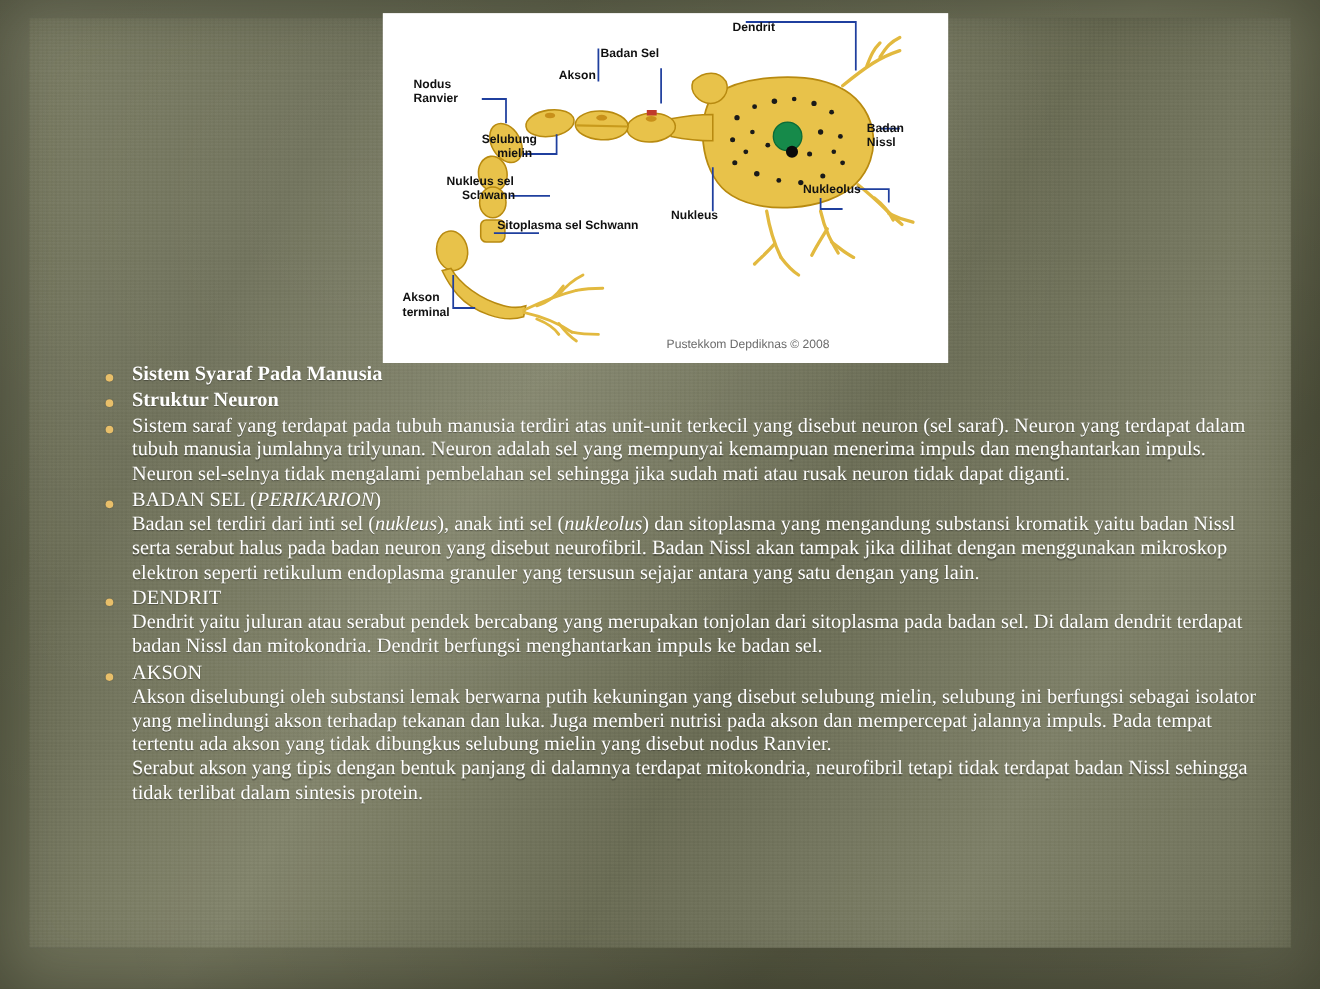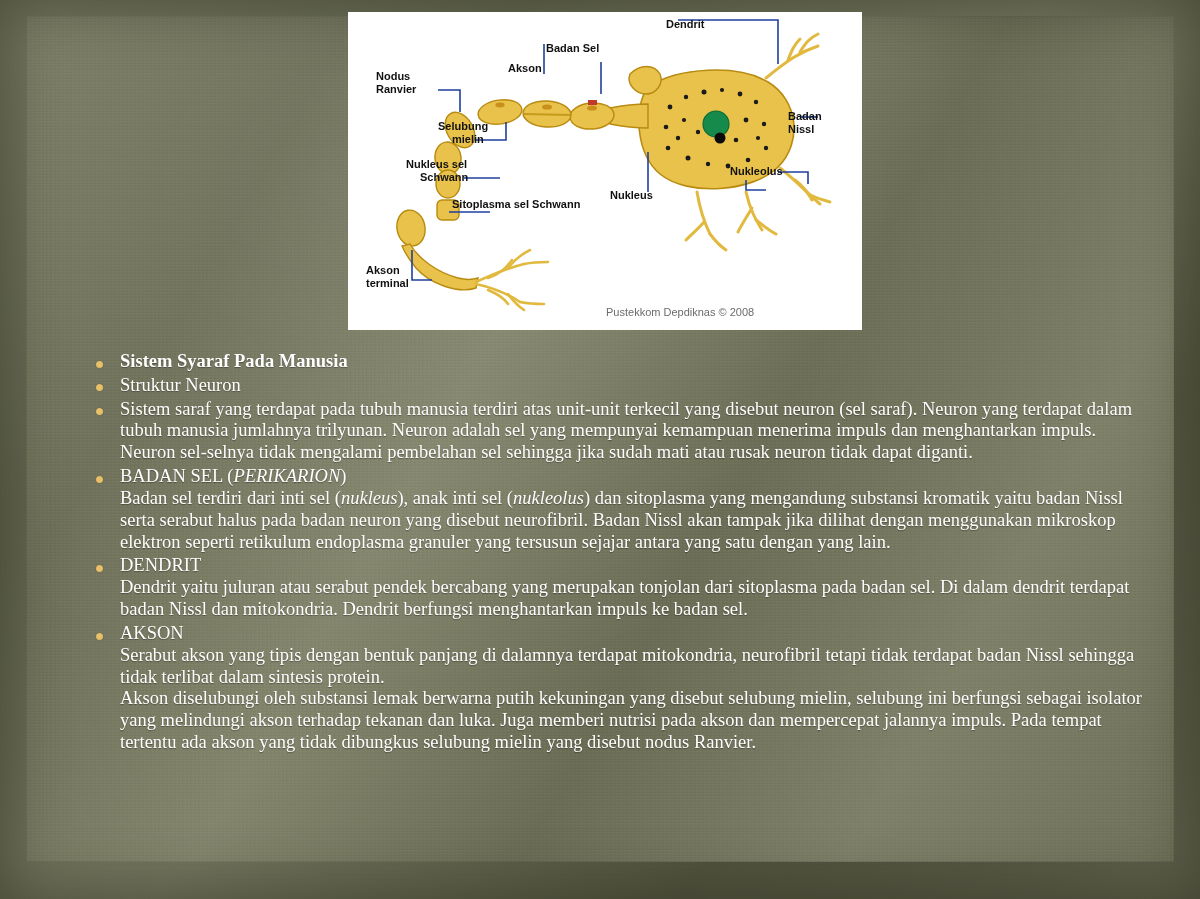--- a/index.html
+++ b/index.html
@@ -64,21 +64,21 @@
     height: 318px;
     background: #ffffff;
     overflow: hidden;
   }
   .diagram-svg { display: block; }
 
   
   .content {
     position: absolute;
     left: 88px;
-    top: 351px;
+    top: 330px;
     width: 1064px;
     color: #ffffff;
     text-shadow: 0 1px 1px rgba(0,0,0,0.35);
   }
   ul.bullets {
     list-style: none;
     margin: 0;
     padding: 0;
   }
   ul.bullets > li {
@@ -101,21 +101,21 @@
   }
   li.lvl-small {
     font-size: 13.5px;
     font-weight: bold;
     line-height: 1.3;
     margin-bottom: 3px;
   }
   li.lvl-small::before { top: 0.45em; width: 6px; height: 6px; }
   li.heading {
     font-size: 21px;
-    font-weight: normal;
+    font-weight: bold;
     margin-bottom: 4px;
   }
   li.para {
     font-size: 18.6px;
     line-height: 1.2;
     margin-bottom: 4px;
   }
   .italic { font-style: italic; }
   .blk { display: block; }
 </style>
@@ -266,18 +266,18 @@
       <li class="para">
         <span class="blk"><span>BADAN SEL (</span><span class="italic">PERIKARION</span><span>)</span></span>
         <span class="blk"><span>Badan sel terdiri dari inti sel (</span><span class="italic">nukleus</span><span>), anak inti sel (</span><span class="italic">nukleolus</span><span>) dan sitoplasma yang mengandung substansi kromatik yaitu badan Nissl serta serabut halus pada badan neuron yang disebut neurofibril. Badan Nissl akan tampak jika dilihat dengan menggunakan mikroskop elektron seperti retikulum endoplasma granuler yang tersusun sejajar antara yang satu dengan yang lain.</span></span>
       </li>
       <li class="para">
         <span class="blk">DENDRIT</span>
         <span class="blk">Dendrit yaitu juluran atau serabut pendek bercabang yang merupakan tonjolan dari sitoplasma pada badan sel. Di dalam dendrit terdapat badan Nissl dan mitokondria. Dendrit berfungsi menghantarkan impuls ke badan sel.</span>
       </li>
       <li class="para">
         <span class="blk">AKSON</span>
+        <span class="blk">Akson diselubungi oleh substansi lemak berwarna putih kekuningan yang disebut selubung mielin, selubung ini berfungsi sebagai isolator yang melindungi akson terhadap tekanan dan luka. Juga memberi nutrisi pada akson dan mempercepat jalannya impuls. Pada tempat tertentu ada akson yang tidak dibungkus selubung mielin yang disebut nodus Ranvier.</span>
         <span class="blk">Serabut akson yang tipis dengan bentuk panjang di dalamnya terdapat mitokondria, neurofibril tetapi tidak terdapat badan Nissl sehingga tidak terlibat dalam sintesis protein.</span>
-        <span class="blk">Akson diselubungi oleh substansi lemak berwarna putih kekuningan yang disebut selubung mielin, selubung ini berfungsi sebagai isolator yang melindungi akson terhadap tekanan dan luka. Juga memberi nutrisi pada akson dan mempercepat jalannya impuls. Pada tempat tertentu ada akson yang tidak dibungkus selubung mielin yang disebut nodus Ranvier.</span>
       </li>
     </ul>
   </div>
 </div>
 
 </body></html>

